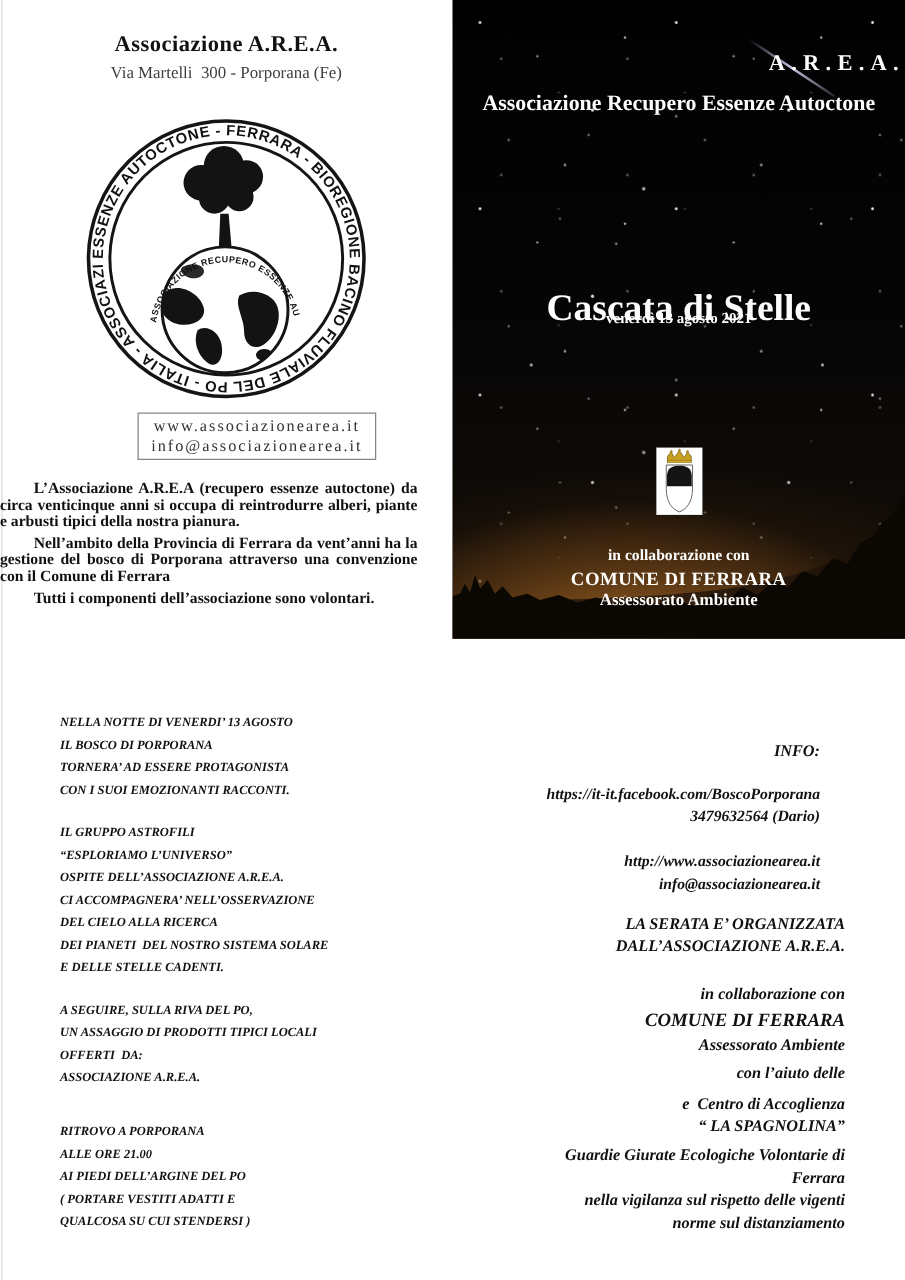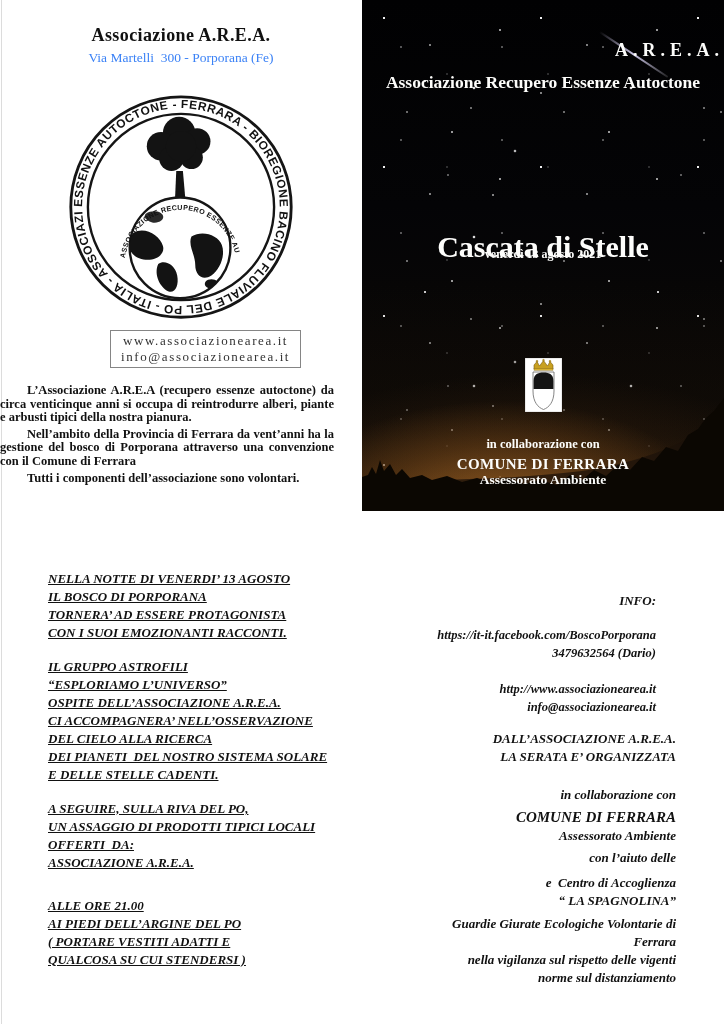--- a/index.html
+++ b/index.html
@@ -8,21 +8,21 @@
     font-family:"Liberation Serif", serif;color:#111;overflow:hidden;
   }
   .abs{position:absolute;}
   .pre{white-space:pre-wrap;}
 
   
   .edge-line{left:1px;top:0;width:1px;height:100%;background:#dcdcdc;}
 
   
   .org-name{left:0;top:25px;width:362px;text-align:center;font-size:18px;font-weight:bold;letter-spacing:.4px;}
-  .org-address{left:0;top:50px;width:362px;text-align:center;font-size:13.5px;color:#3b82f6;}
+  .org-address{left:0;top:50px;width:362px;text-align:center;font-size:13.5px;color:#404040;}
   .seal{left:67px;top:93px;width:228px;height:228px;}
   .seal svg{width:100%;height:100%;}
   .contact-box{
     left:87px;top:330px;width:191px;height:38px;border:1px solid #858585;
     box-sizing:border-box;display:flex;flex-direction:column;justify-content:center;
     text-align:center;font-size:13px;letter-spacing:1.6px;line-height:16.5px;color:#333;margin-left:23px;
   }
   .intro{left:0;top:384px;width:334px;font-size:12.5px;font-weight:bold;line-height:13.6px;text-align:justify;}
   .intro p{margin:0 0 3px 0;text-indent:27px;}
 
@@ -55,21 +55,21 @@
   .fc-fullname{top:72px;font-size:17.5px;}
   .fc-event-title{top:230px;font-size:30px;}
   .fc-event-date{top:247px;font-size:12px;}
   .fc-collab-label{top:437px;font-size:12.5px;}
   .fc-collab-org{top:456px;font-size:15px;letter-spacing:.4px;}
   .fc-collab-dept{top:472px;font-size:13.5px;}
   .crest{position:absolute;left:163px;top:358px;width:37px;height:54px;}
   .crest svg{width:100%;height:100%;}
 
   
-  .inner-left{left:48px;top:570px;width:332px;font-size:13px;font-weight:bold;font-style:italic;line-height:18px;text-decoration:underline;}
+  .inner-left{left:48px;top:570px;width:332px;font-size:10px;font-weight:bold;font-style:italic;line-height:18px;}
   .inner-left .block{margin-top:16px;}
   .inner-left .block:first-child{margin-top:0;}
   .inner-left .block.gap-lg{margin-top:25px;}
   .line{white-space:pre-wrap;}
 
   .inner-right{left:418px;top:592px;width:258px;font-size:13px;font-weight:bold;font-style:italic;line-height:18px;}
   .ir-center{text-align:right;padding-right:20px;}
   .ir-right{text-align:right;}
   .info-label{margin-bottom:16px;}
   .info-group{margin-bottom:18px;font-size:12.5px;}
@@ -202,40 +202,41 @@
       <div class="line">DEI PIANETI  DEL NOSTRO SISTEMA SOLARE</div>
       <div class="line">E DELLE STELLE CADENTI.</div>
     </div>
   <div class="block">
       <div class="line">A SEGUIRE, SULLA RIVA DEL PO,</div>
       <div class="line">UN ASSAGGIO DI PRODOTTI TIPICI LOCALI</div>
       <div class="line">OFFERTI  DA:</div>
       <div class="line">ASSOCIAZIONE A.R.E.A.</div>
     </div>
   <div class="block gap-lg">
+      <div class="line">RITROVO A PORPORANA</div>
       <div class="line">ALLE ORE 21.00</div>
       <div class="line">AI PIEDI DELL’ARGINE DEL PO</div>
       <div class="line">( PORTARE VESTITI ADATTI E</div>
       <div class="line">QUALCOSA SU CUI STENDERSI )</div>
     </div>
 </div>
 
 <div class="abs inner-right">
   <div class="ir-center info-label">INFO:</div>
   <div class="ir-center info-group">
     <div class="line">https://it-it.facebook.com/BoscoPorporana</div>
     <div class="line">3479632564 (Dario)</div>
   </div>
   <div class="ir-center info-group">
     <div class="line">http://www.associazionearea.it</div>
     <div class="line">info@associazionearea.it</div>
   </div>
   <div class="ir-right organizer">
+      <div class="line">LA SERATA E’ ORGANIZZATA</div>
       <div class="line">DALL’ASSOCIAZIONE A.R.E.A.</div>
-      <div class="line">LA SERATA E’ ORGANIZZATA</div>
     </div>
   <div class="ir-right ir-collab-label">in collaborazione con</div>
   <div class="ir-right ir-collab-org">COMUNE DI FERRARA</div>
   <div class="ir-right ir-collab-dept">Assessorato Ambiente</div>
   <div class="ir-right help-label">con l’aiuto delle</div>
   <div class="ir-right center-lines">
       <div class="line">e  Centro di Accoglienza</div>
       <div class="line">“ LA SPAGNOLINA”</div>
     </div>
   <div class="ir-right">

